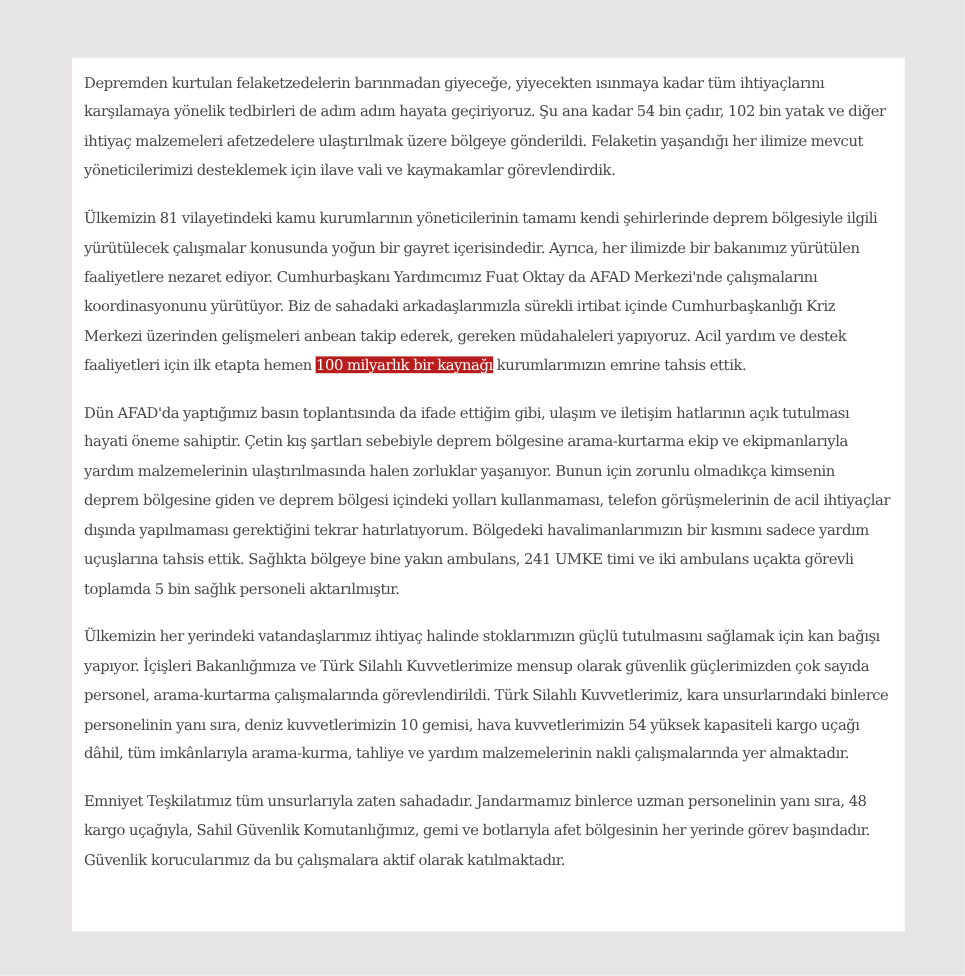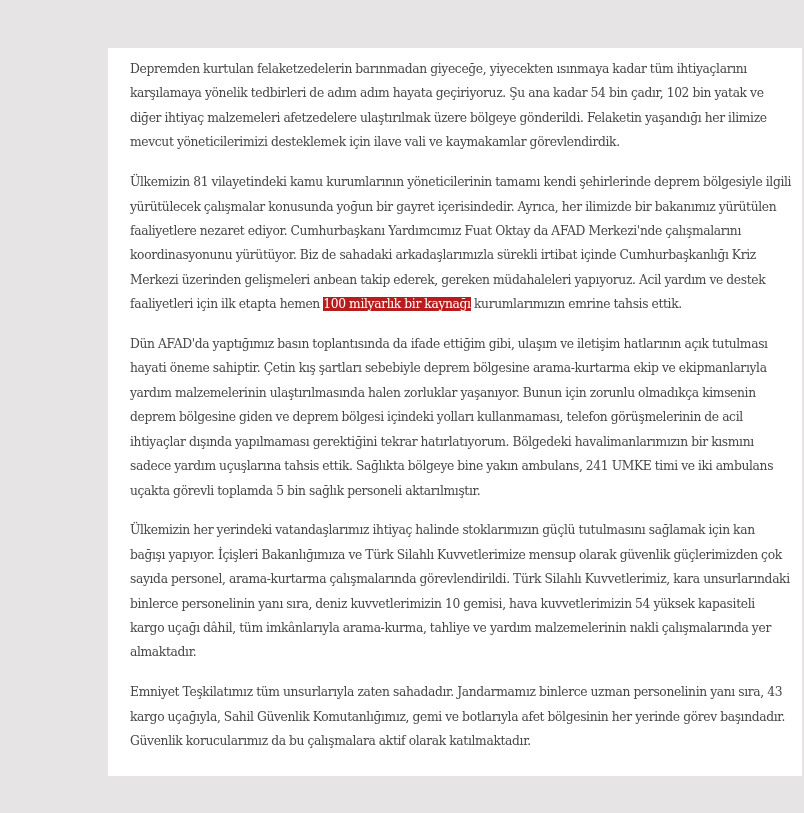--- a/index.html
+++ b/index.html
@@ -14,22 +14,21 @@
     overflow: hidden;
   }
   .article {
     position: absolute;
     left: 60px;
     top: 48px;
     width: 694px;
     height: 728px;
     background: #ffffff;
     box-sizing: border-box;
-    padding: 9px 10px 0 22px;
-    margin-left: 48px;
+    padding: 9px 10px 0 10px;
   }
   .article p {
     margin: 0 0 15.5px 0;
     font-family: "DejaVu Serif", "Liberation Serif", serif;
     font-size: 12.3px;
     line-height: 24.4px;
     color: #474747;
     letter-spacing: -0.35px;
     word-spacing: -0.2px;
   }
@@ -39,14 +38,14 @@
   }
 </style>
 </head>
 <body>
 
 <div class="article">
   <p>Depremden kurtulan felaketzedelerin barınmadan giyeceğe, yiyecekten ısınmaya kadar tüm ihtiyaçlarını karşılamaya yönelik tedbirleri de adım adım hayata geçiriyoruz. Şu ana kadar 54 bin çadır, 102 bin yatak ve diğer ihtiyaç malzemeleri afetzedelere ulaştırılmak üzere bölgeye gönderildi. Felaketin yaşandığı her ilimize mevcut yöneticilerimizi desteklemek için ilave vali ve kaymakamlar görevlendirdik.</p>
   <p><span>Ülkemizin 81 vilayetindeki kamu kurumlarının yöneticilerinin tamamı kendi şehirlerinde deprem bölgesiyle ilgili yürütülecek çalışmalar konusunda yoğun bir gayret içerisindedir. Ayrıca, her ilimizde bir bakanımız yürütülen faaliyetlere nezaret ediyor. Cumhurbaşkanı Yardımcımız Fuat Oktay da AFAD Merkezi'nde çalışmalarını koordinasyonunu yürütüyor. Biz de sahadaki arkadaşlarımızla sürekli irtibat içinde Cumhurbaşkanlığı Kriz Merkezi üzerinden gelişmeleri anbean takip ederek, gereken müdahaleleri yapıyoruz. Acil yardım ve destek faaliyetleri için ilk etapta hemen </span><span class="hl">100 milyarlık bir kaynağı</span><span> kurumlarımızın emrine tahsis ettik.</span></p>
   <p>Dün AFAD'da yaptığımız basın toplantısında da ifade ettiğim gibi, ulaşım ve iletişim hatlarının açık tutulması hayati öneme sahiptir. Çetin kış şartları sebebiyle deprem bölgesine arama-kurtarma ekip ve ekipmanlarıyla yardım malzemelerinin ulaştırılmasında halen zorluklar yaşanıyor. Bunun için zorunlu olmadıkça kimsenin deprem bölgesine giden ve deprem bölgesi içindeki yolları kullanmaması, telefon görüşmelerinin de acil ihtiyaçlar dışında yapılmaması gerektiğini tekrar hatırlatıyorum. Bölgedeki havalimanlarımızın bir kısmını sadece yardım uçuşlarına tahsis ettik. Sağlıkta bölgeye bine yakın ambulans, 241 UMKE timi ve iki ambulans uçakta görevli toplamda 5 bin sağlık personeli aktarılmıştır.</p>
   <p>Ülkemizin her yerindeki vatandaşlarımız ihtiyaç halinde stoklarımızın güçlü tutulmasını sağlamak için kan bağışı yapıyor. İçişleri Bakanlığımıza ve Türk Silahlı Kuvvetlerimize mensup olarak güvenlik güçlerimizden çok sayıda personel, arama-kurtarma çalışmalarında görevlendirildi. Türk Silahlı Kuvvetlerimiz, kara unsurlarındaki binlerce personelinin yanı sıra, deniz kuvvetlerimizin 10 gemisi, hava kuvvetlerimizin 54 yüksek kapasiteli kargo uçağı dâhil, tüm imkânlarıyla arama-kurma, tahliye ve yardım malzemelerinin nakli çalışmalarında yer almaktadır.</p>
-  <p>Emniyet Teşkilatımız tüm unsurlarıyla zaten sahadadır. Jandarmamız binlerce uzman personelinin yanı sıra, 43 kargo uçağıyla, Sahil Güvenlik Komutanlığımız, gemi ve botlarıyla afet bölgesinin her yerinde görev başındadır. Güvenlik korucularımız da bu çalışmalara aktif olarak katılmaktadır.</p>
+  <p>Emniyet Teşkilatımız tüm unsurlarıyla zaten sahadadır. Jandarmamız binlerce uzman personelinin yanı sıra, 48 kargo uçağıyla, Sahil Güvenlik Komutanlığımız, gemi ve botlarıyla afet bölgesinin her yerinde görev başındadır. Güvenlik korucularımız da bu çalışmalara aktif olarak katılmaktadır.</p>
 </div>
 
 </body></html>

